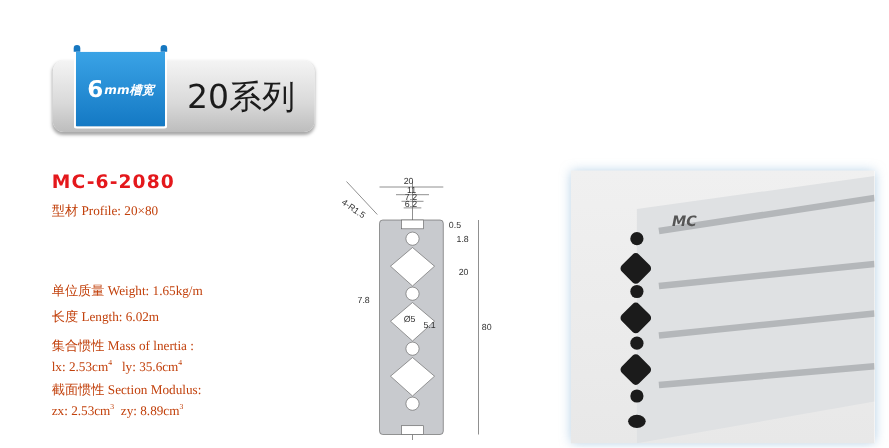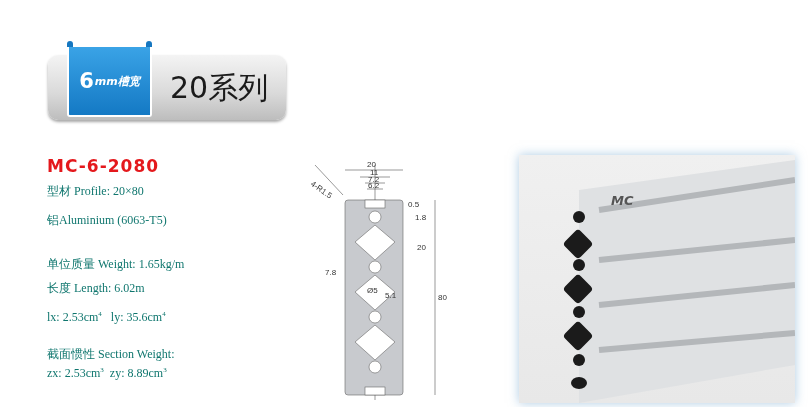--- a/index.html
+++ b/index.html
@@ -7,51 +7,51 @@
   .banner{position:absolute;left:48px;top:55px;width:238px;height:65px;border-radius:10px;
     background:linear-gradient(#f4f4f4 0%,#d9d9d9 60%,#bdbdbd 100%);box-shadow:0 2px 3px rgba(0,0,0,.35);}
   .tab{position:absolute;left:67px;top:47px;width:85px;height:70px;background:linear-gradient(#3aa3e6,#1479c4);
     border:2px solid #fff;border-top:none;box-sizing:border-box;border-radius:0 0 3px 3px;display:flex;align-items:center;justify-content:center;color:#fff;font-family:"DejaVu Sans",sans-serif;font-weight:bold;}
   .tab .big{font-size:21px;}
   .tab .small{font-size:11px;margin-left:1px;font-style:italic;}
   .tab:before,.tab:after{content:"";position:absolute;top:-6px;width:6px;height:6px;background:#1677c0;border-radius:6px 6px 0 0;}
   .tab:before{left:-2px;} .tab:after{right:-2px;}
   .series{position:absolute;left:170px;top:68px;font-family:"DejaVu Sans",sans-serif;font-weight:normal;font-size:30px;color:#1b1b1b;}
   .model{position:absolute;left:47px;top:156px;font-family:"DejaVu Sans",sans-serif;font-weight:bold;font-size:17px;color:#e4181c;letter-spacing:1px;}
-  .spec{position:absolute;left:47px;font-size:12px;color:#0f766e;line-height:16px;white-space:nowrap;}
+  .spec{position:absolute;left:47px;font-size:12px;color:#c2410c;line-height:16px;white-space:nowrap;}
   sup{font-size:7px;}
   .drawing{position:absolute;left:305px;top:155px;}
   .photo{position:absolute;left:519px;top:155px;width:276px;height:248px;background:linear-gradient(#f0f0f0,#e8e8e8);
     box-shadow:0 0 10px rgba(120,170,210,.6);}
 </style>
 </head>
 <body>
 
 <div class="banner"></div>
 <div class="tab">
   <span class="big">6</span>
   <span class="small">mm槽宽</span>
 </div>
 <div class="series">20系列</div>
 
 <div class="model">MC-6-2080</div>
 <div class="spec" style="top:183px">型材 Profile: 20×80</div>
 <div class="spec" style="top:212px">
-  <div>铝Aluminium (6063-T5)</div>
 </div>
 <div class="spec" style="top:256px">单位质量 Weight: 1.65kg/m</div>
 <div class="spec" style="top:280px">长度 Length: 6.02m</div>
 <div class="spec" style="top:306px">
+  <div>集合惯性  Mass of lnertia :</div>
   <div>
     <span>lx: 2.53cm</span><sup>4</sup>&nbsp;&nbsp;
     <span>ly: 35.6cm</span><sup>4</sup>
   </div>
 </div>
 <div class="spec" style="top:346px">
-  <div>截面惯性 Section Weight:</div>
+  <div>截面惯性 Section Modulus:</div>
   <div>
     <span>zx: 2.53cm</span><sup>3</sup>&nbsp;
     <span>zy: 8.89cm</span><sup>3</sup>
   </div>
 </div>
 
 <svg class="drawing" width="150" height="250" viewBox="0 0 150 250">
   <g stroke="#555" stroke-width="0.6" fill="none">
     <line x1="40" y1="15" x2="98" y2="15"></line>
       <line x1="55" y1="22" x2="85" y2="22"></line>

